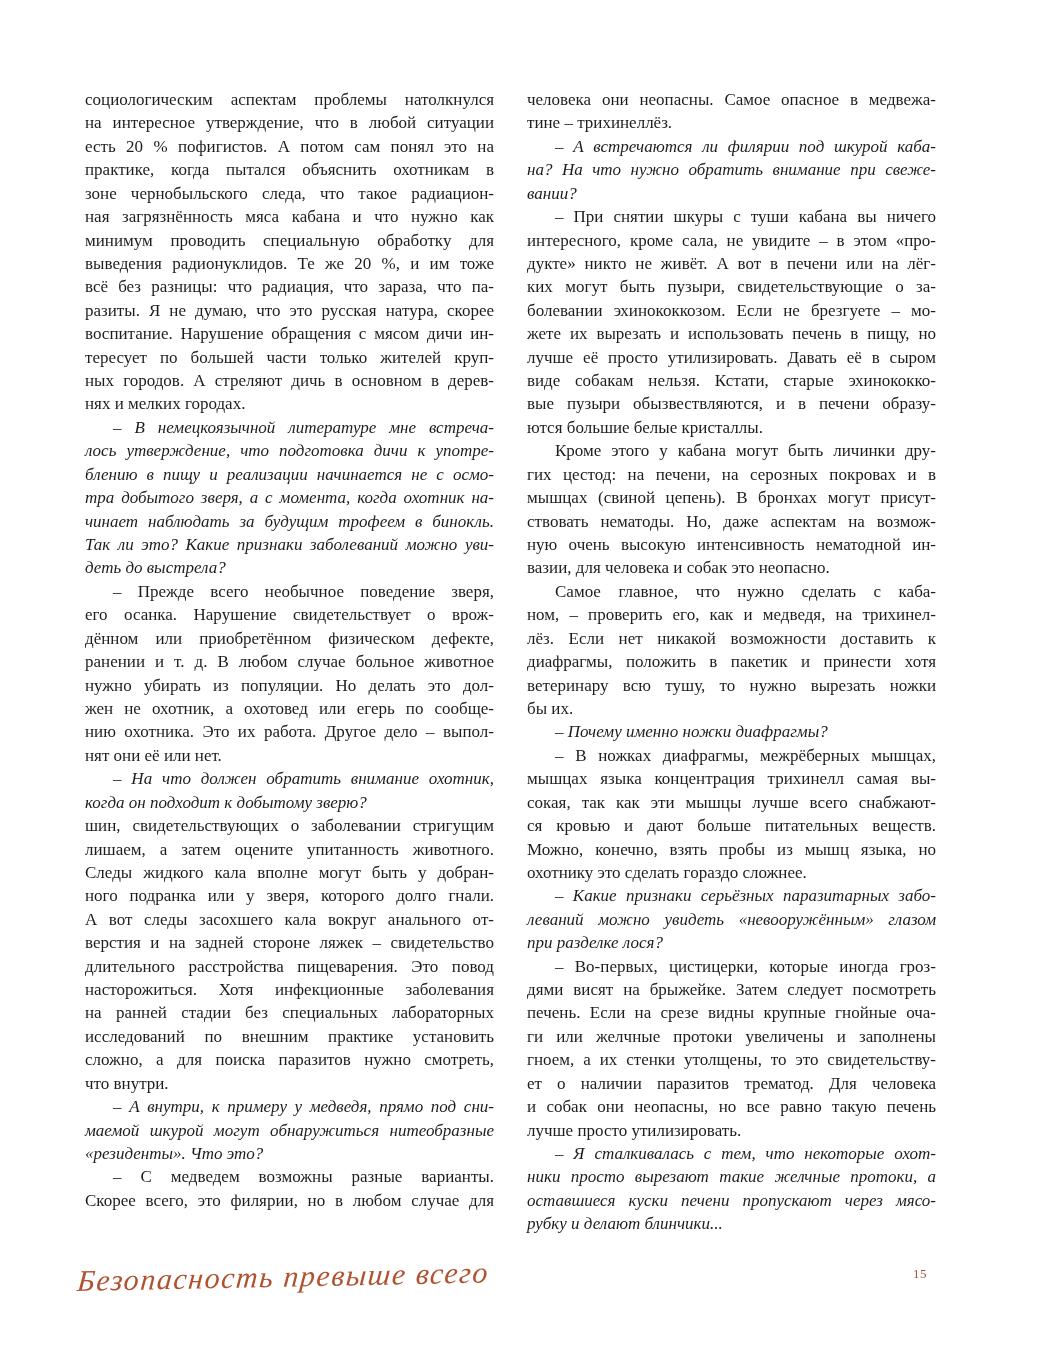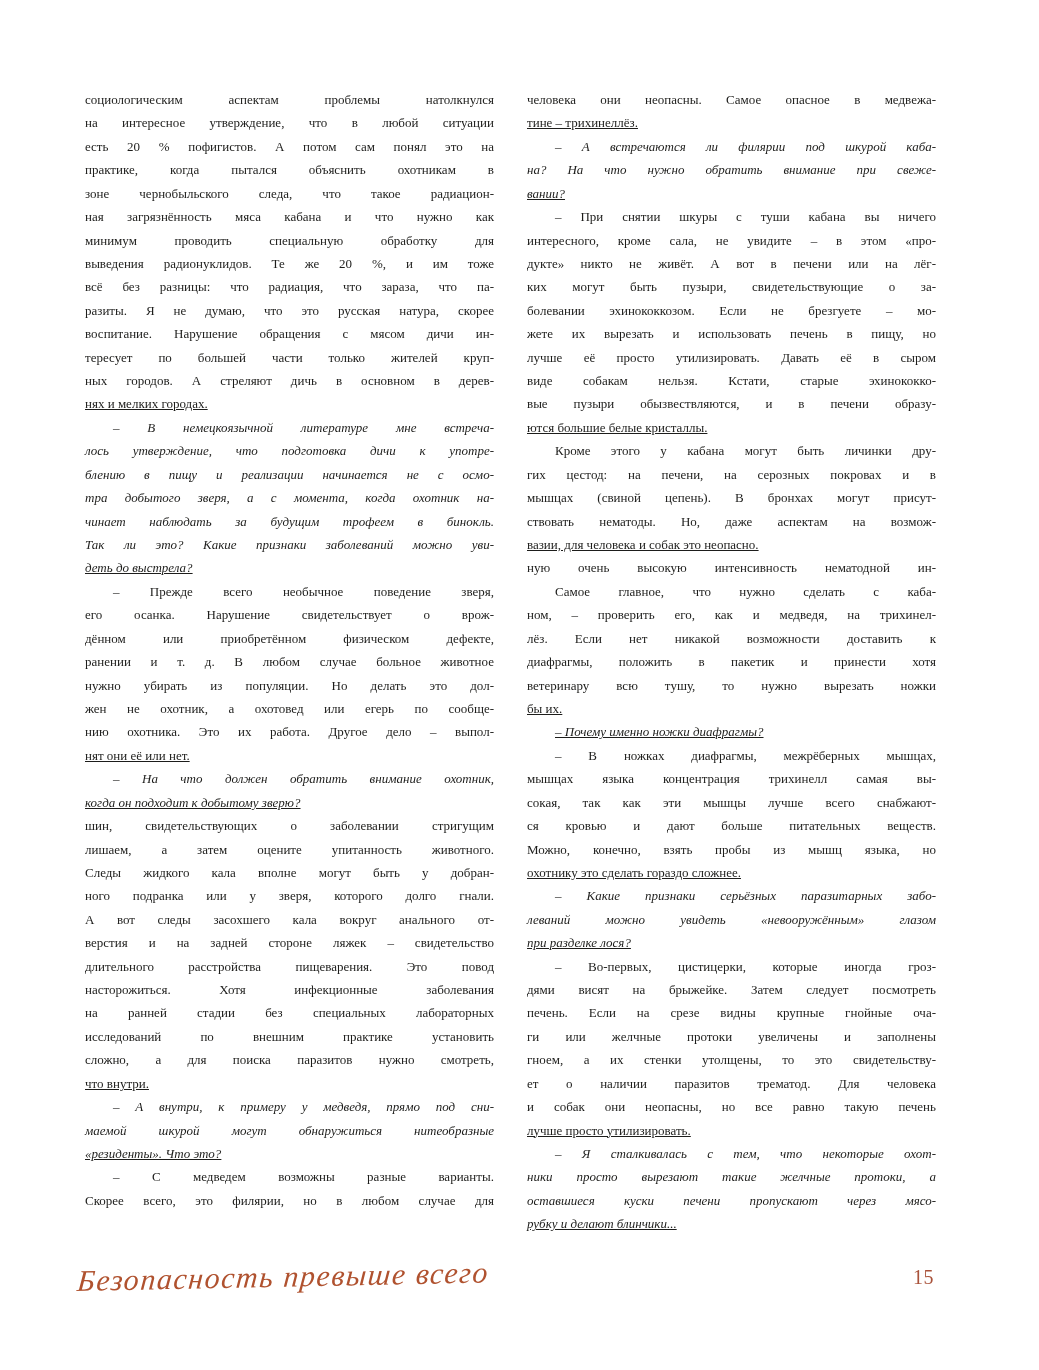--- a/index.html
+++ b/index.html
@@ -13,49 +13,48 @@
   .text-block {
     position: absolute;
     left: 85px; top: 88px;
     width: 851px;
     display: flex;
     gap: 33px;
     color: #1d1d1b;
   }
   .column {
     width: 409px;
-    font-size: 13px;
+    font-size: 17px;
     line-height: 23.42px;
   }
   .paragraph { margin: 0; }
   .paragraph.italic { font-style: italic; }
   .line {
     text-align: justify;
     text-align-last: justify;
     white-space: normal;
   }
   .line.last {
     text-align: left;
     text-align-last: left;
-    text-decoration: underline;
   }
   .line.indent { padding-left: 28px; }
   .footer-script {
     position: absolute;
     left: 76px; top: 1264px;
     font-size: 30px;
     font-style: italic;
     letter-spacing: 1.5px;
     transform: skewX(-6deg) rotate(-1.2deg);
     transform-origin: left bottom;
   }
   .page-number {
     position: absolute;
     left: 913px; top: 1266px;
-    font-size: 20px;
+    font-size: 13px;
     letter-spacing: 0.5px;
   }
 </style>
 </head>
 <body style="background: rgb(255, 255, 255);">
 
 <div class="text-block" style="color: rgb(29, 29, 27);">
   <div class="column">
       <div class="paragraph">
         <div class="line">социологическим аспектам проблемы натолкнулся</div>
@@ -140,22 +139,22 @@
         <div class="line">лучше её просто утилизировать. Давать её в сыром</div>
         <div class="line">виде собакам нельзя. Кстати, старые эхинококко-</div>
         <div class="line">вые пузыри обызвествляются, и в печени образу-</div>
         <div class="line last">ются большие белые кристаллы.</div>
       </div>
       <div class="paragraph">
         <div class="line indent">Кроме этого у кабана могут быть личинки дру-</div>
         <div class="line">гих цестод: на печени, на серозных покровах и в</div>
         <div class="line">мышцах (свиной цепень). В бронхах могут присут-</div>
         <div class="line">ствовать нематоды. Но, даже аспектам на возмож-</div>
+        <div class="line">ную очень высокую интенсивность нематодной ин-</div>
         <div class="line last">вазии, для человека и собак это неопасно.</div>
-        <div class="line">ную очень высокую интенсивность нематодной ин-</div>
       </div>
       <div class="paragraph">
         <div class="line indent">Самое главное, что нужно сделать с каба-</div>
         <div class="line">ном, – проверить его, как и медведя, на трихинел-</div>
         <div class="line">лёз. Если нет никакой возможности доставить к</div>
         <div class="line">диафрагмы, положить в пакетик и принести хотя</div>
         <div class="line">ветеринару всю тушу, то нужно вырезать ножки</div>
         <div class="line last">бы их.</div>
       </div>
       <div class="paragraph italic">

